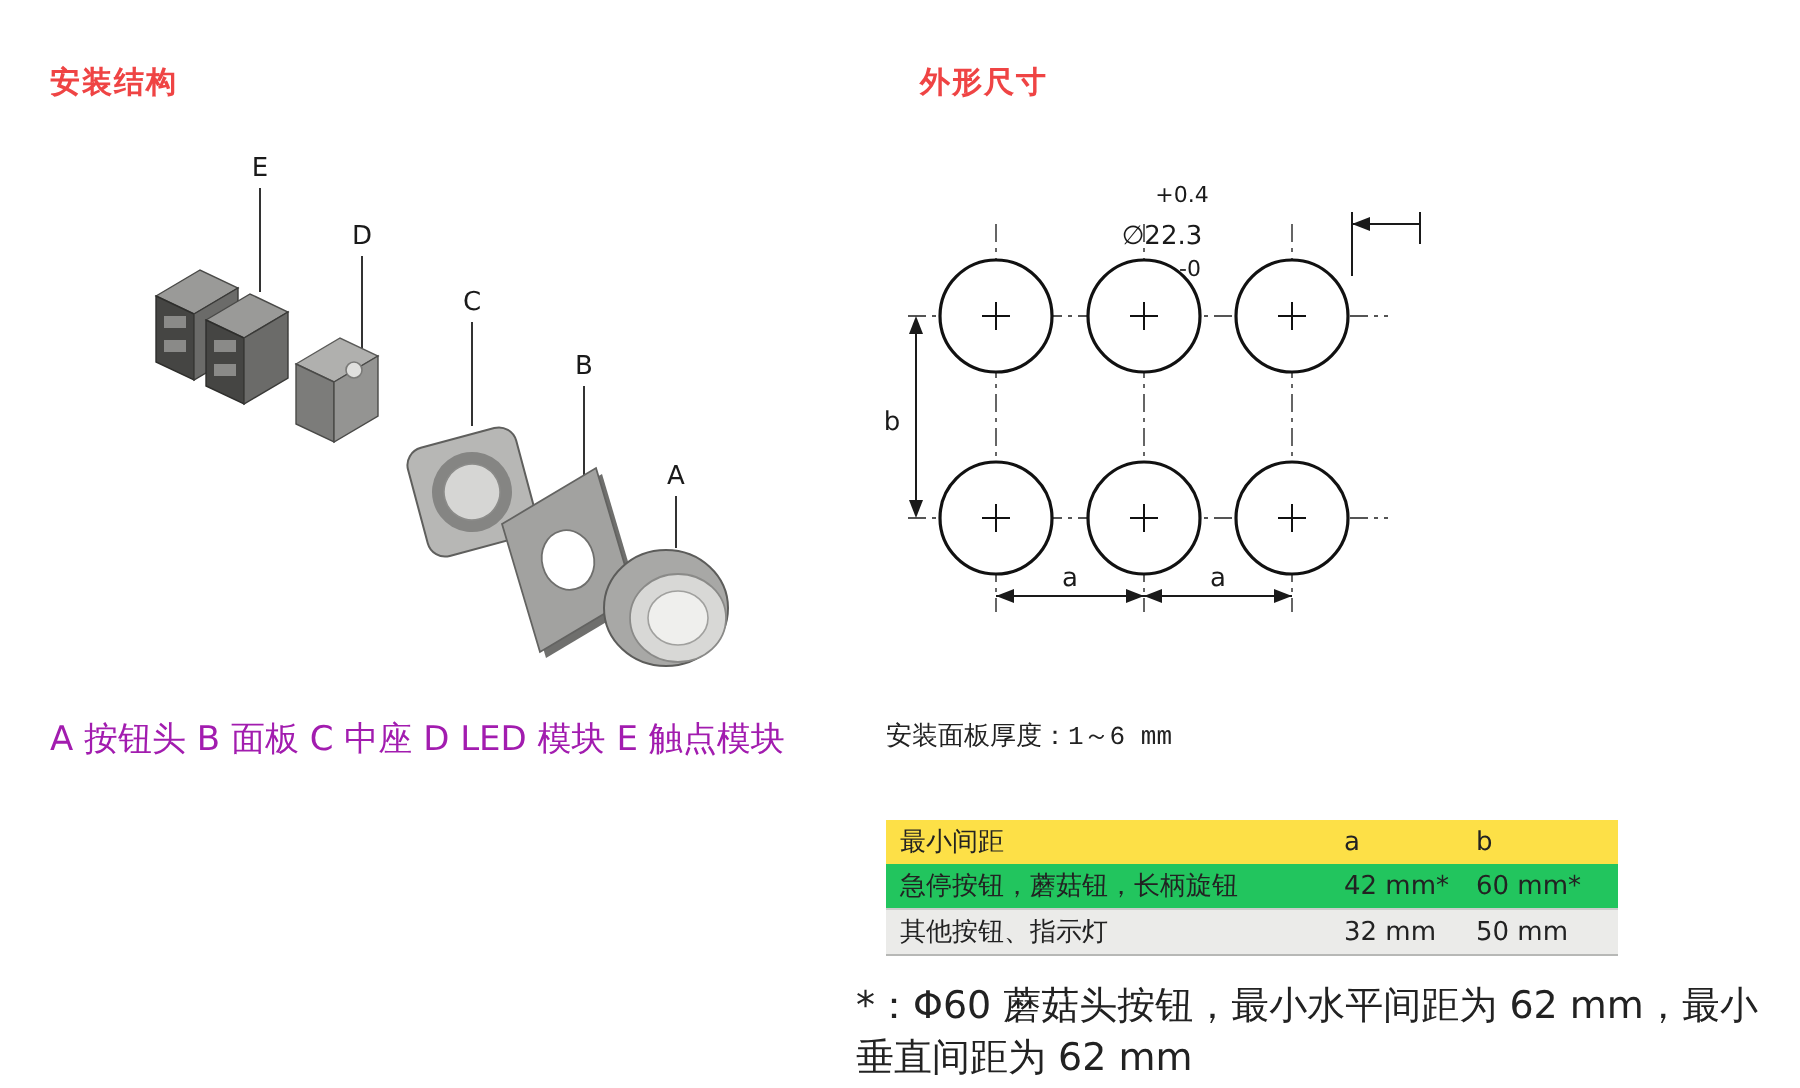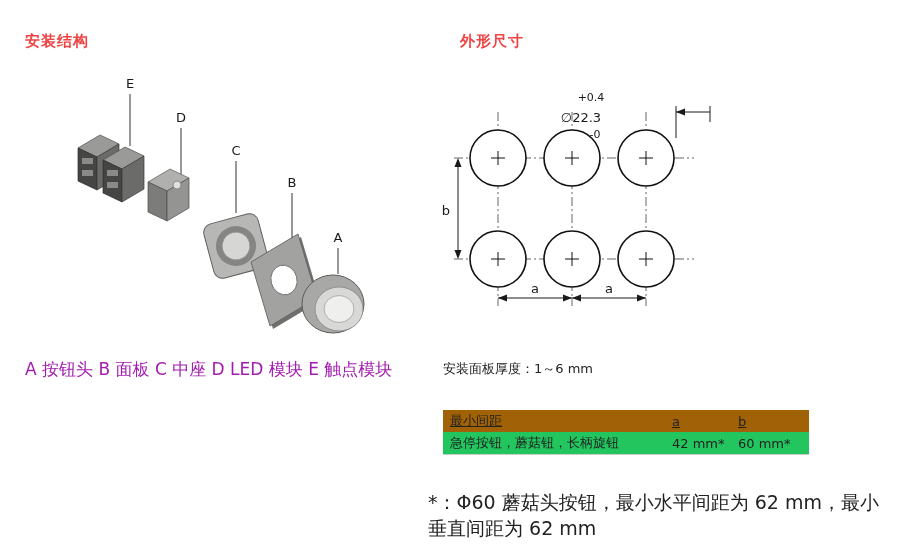--- a/index.html
+++ b/index.html
@@ -13,39 +13,39 @@
     overflow: hidden;
   }
   .abs { position: absolute; }
   .section-title {
     font-size: 15px;
     font-weight: bold;
     color: #ef4444;
     letter-spacing: 1px;
   }
   .caption { font-size: 17px; color: #a21caf; }
-  .note { font-size: 13px; color: #222; line-height: 21px; margin: 0; }
+  .note { font-size: 13px; color: #222; line-height: 21px; margin: 0; font-family: Liberation Mono, monospace; }
   .footnote { font-size: 19px; color: #222; }
 
   table.spec {
     border-collapse: collapse;
     font-size: 13px;
     color: #222;
     width: 366px;
     table-layout: fixed;
   }
   table.spec th, table.spec td {
     font-weight: normal;
     text-align: left;
     padding: 2px 7px;
     height: 21px;
     white-space: nowrap;
     overflow: hidden;
   }
-  table.spec thead tr { background: #a16207; text-decoration: underline; }
+  table.spec thead tr { background: #fde047; }
   table.spec tbody tr.row-0 { background: #22c55e; border-bottom: 1px solid #cccdcb; }
   table.spec tbody tr.row-1 { background: #ebebe9; border-bottom: 1px solid #b7b8b6; }
   .col-name { width: 222px; }
   .col-a { width: 66px; }
   .col-b { width: 78px; }
 
   svg text {
     font-family: "DejaVu Sans", sans-serif;
     fill: #1a1a1a;
   }
@@ -196,16 +196,21 @@
       <th class="col-a">a</th>
       <th class="col-b">b</th>
     </tr>
   </thead>
   <tbody>
     <tr class="row-0">
       <td>急停按钮，蘑菇钮，长柄旋钮</td>
       <td>42 mm*</td>
       <td>60 mm*</td>
     </tr>
+    <tr class="row-1">
+      <td>其他按钮、指示灯</td>
+      <td>32 mm</td>
+      <td>50 mm</td>
+    </tr>
   </tbody>
 </table>
 
 <div class="abs footnote" style="left:428px; top:490px; width:460px;">*：Φ60 蘑菇头按钮，最小水平间距为 62 mm，最小垂直间距为 62 mm</div>
 
 </body></html>

